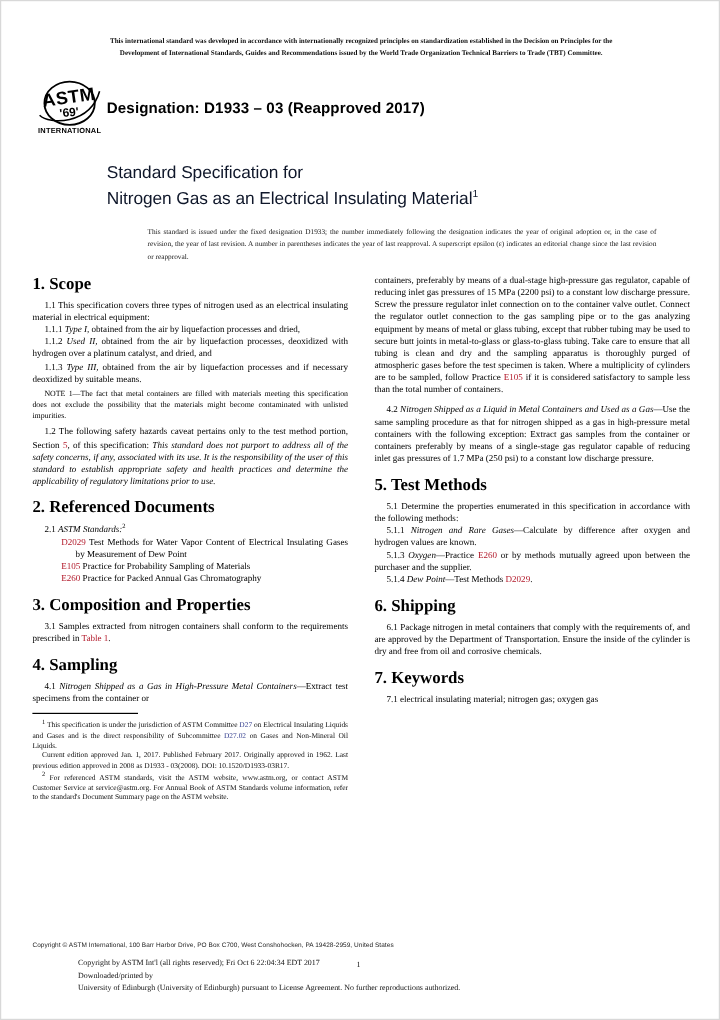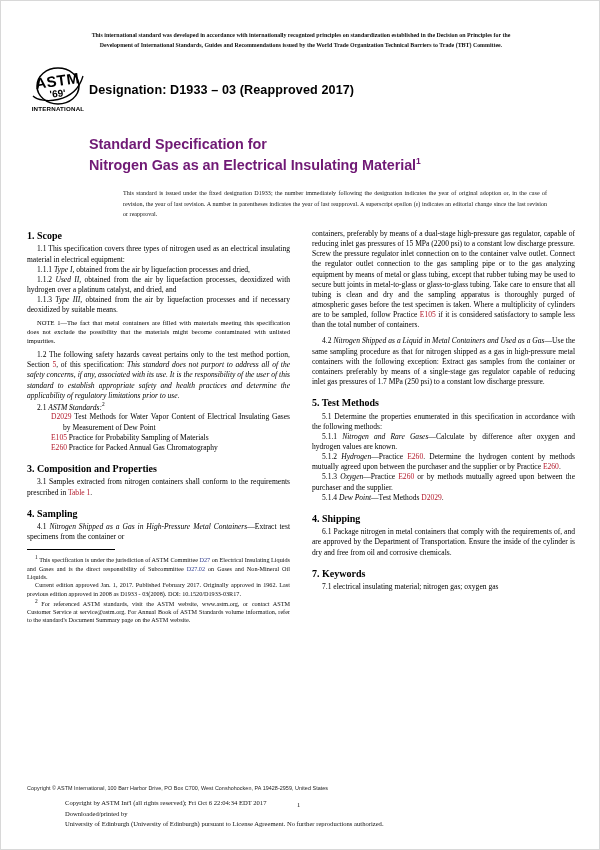--- a/index.html
+++ b/index.html
@@ -70,23 +70,23 @@
 
   
   .title-block {
     margin-top: 18px;
     margin-left: 62px;
     width: 458px;
   }
   .title {
     font-family: "Liberation Sans", "DejaVu Sans", sans-serif;
     font-size: 14.4px;
-    font-weight: bold;
+    font-weight: normal;
     line-height: 1.42;
-    color: #701a75;
+    color: #0f172a;
     letter-spacing: -0.05px;
   }
   .title sup { font-size: 8.5px; vertical-align: super; }
   .issue-note {
     margin-top: 13px;
     margin-left: 34px;
     width: 424px;
     font-size: 6.1px;
     line-height: 1.72;
     text-align: justify;
@@ -107,21 +107,21 @@
     font-size: 7.55px;
     line-height: 1.345;
     text-align: justify;
     text-justify: inter-word;
     color: #000;
   }
   .col.right { width: 263px; }
 
   h2.sec {
     font-family: "Liberation Serif", "DejaVu Serif", serif;
-    font-size: 10px;
+    font-size: 14px;
     font-weight: bold;
     margin: 9px 0 2px 0;
     text-align: left;
   }
   h2.sec.first { margin-top: 0; }
   p {
     margin: 0 0 0 0;
     text-indent: 10px;
   }
   p.noind { text-indent: 0; }
@@ -235,20 +235,21 @@
         <p><span>1.1.1</span> <span class="ital">Type I,</span> <span>obtained from the air by liquefaction processes and dried,</span></p>
 
         <p><span>1.1.2</span> <span class="ital">Used II,</span> <span>obtained from the air by liquefaction processes, deoxidized with hydrogen over a platinum catalyst, and dried, and</span></p>
 
         <p><span>1.1.3</span> <span class="ital">Type III,</span> <span>obtained from the air by liquefaction processes and if necessary deoxidized by suitable means.</span></p>
 
         <p class="note"><span class="nlabel">NOTE 1—</span><span>The fact that metal containers are filled with materials meeting this specification does not exclude the possibility that the materials might become contaminated with unlisted impurities.</span></p>
 
         <p><span>1.2 The following safety hazards caveat pertains only to the test method portion, Section </span><span class="lnk">5</span><span>, of this specification: </span><span class="ital">This standard does not purport to address all of the safety concerns, if any, associated with its use. It is the responsibility of the user of this standard to establish appropriate safety and health practices and determine the applicability of regulatory limitations prior to use.</span></p>
 
+        <h2 class="sec">2. Referenced Documents</h2>
         <p><span>2.1</span> <span class="ital">ASTM Standards:</span><sup class="fn">2</sup></p>
 
         <div class="ref-wrap">
           <p class="ref-item"><span class="lnk">D2029</span> <span>Test Methods for Water Vapor Content of Electrical Insulating Gases by Measurement of Dew Point</span></p>
           <p class="ref-item"><span class="lnk">E105</span> <span>Practice for Probability Sampling of Materials</span></p>
           <p class="ref-item"><span class="lnk">E260</span> <span>Practice for Packed Annual Gas Chromatography</span></p>
         </div>
 
         <h2 class="sec">3. Composition and Properties</h2>
         <p><span>3.1 Samples extracted from nitrogen containers shall conform to the requirements prescribed in </span><span class="lnk">Table 1</span><span>.</span></p>
@@ -270,27 +271,26 @@
 
         <p class="noind"><span>containers, preferably by means of a dual-stage high-pressure gas regulator, capable of reducing inlet gas pressures of 15 MPa (2200 psi) to a constant low discharge pressure. Screw the pressure regulator inlet connection on to the container valve outlet. Connect the regulator outlet connection to the gas sampling pipe or to the gas analyzing equipment by means of metal or glass tubing, except that rubber tubing may be used to secure butt joints in metal-to-glass or glass-to-glass tubing. Take care to ensure that all tubing is clean and dry and the sampling apparatus is thoroughly purged of atmospheric gases before the test specimen is taken. Where a multiplicity of cylinders are to be sampled, follow Practice </span><span class="lnk">E105</span><span> if it is considered satisfactory to sample less than the total number of containers.</span></p>
 
         <p style="margin-top:6px"><span>4.2</span> <span class="ital">Nitrogen Shipped as a Liquid in Metal Containers and Used as a Gas</span><span>—Use the same sampling procedure as that for nitrogen shipped as a gas in high-pressure metal containers with the following exception: Extract gas samples from the container or containers preferably by means of a single-stage gas regulator capable of reducing inlet gas pressures of 1.7 MPa (250 psi) to a constant low discharge pressure.</span></p>
 
         <h2 class="sec">5. Test Methods</h2>
         <p>5.1 Determine the properties enumerated in this specification in accordance with the following methods:</p>
 
         <p><span>5.1.1</span> <span class="ital">Nitrogen and Rare Gases</span><span>—Calculate by difference after oxygen and hydrogen values are known.</span></p>
 
-        <p><span>5.1.2</span> <span class="ital">Hydrogen</span><span>—Practice </span><span class="lnk">E260</span><span>. Determine the hydrogen content by methods mutually agreed upon between the purchaser and the supplier or by Practice </span><span class="lnk">E260</span><span>.</span></p>
 
         <p><span>5.1.3</span> <span class="ital">Oxygen</span><span>—Practice </span><span class="lnk">E260</span><span> or by methods mutually agreed upon between the purchaser and the supplier.</span></p>
 
         <p><span>5.1.4</span> <span class="ital">Dew Point</span><span>—Test Methods </span><span class="lnk">D2029</span><span>.</span></p>
 
-        <h2 class="sec">4. Shipping</h2>
+        <h2 class="sec">6. Shipping</h2>
         <p>6.1 Package nitrogen in metal containers that comply with the requirements of, and are approved by the Department of Transportation. Ensure the inside of the cylinder is dry and free from oil and corrosive chemicals.</p>
 
         <h2 class="sec">7. Keywords</h2>
         <p>7.1 electrical insulating material; nitrogen gas; oxygen gas</p>
 
       </div>
     </div>
   </div>
 
   <div class="copy-line">Copyright © ASTM International, 100 Barr Harbor Drive, PO Box C700, West Conshohocken, PA 19428-2959, United States</div>

